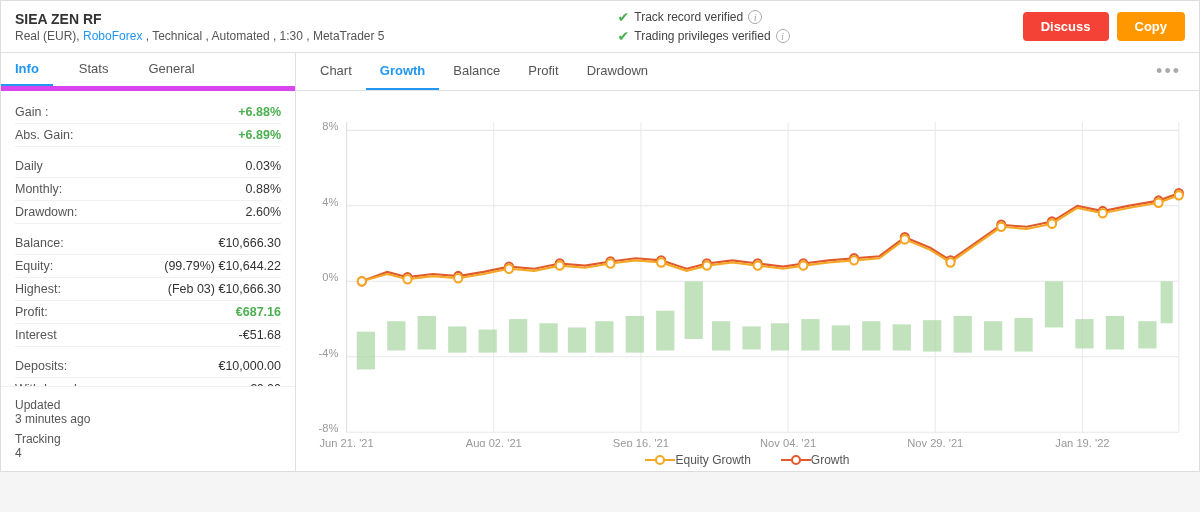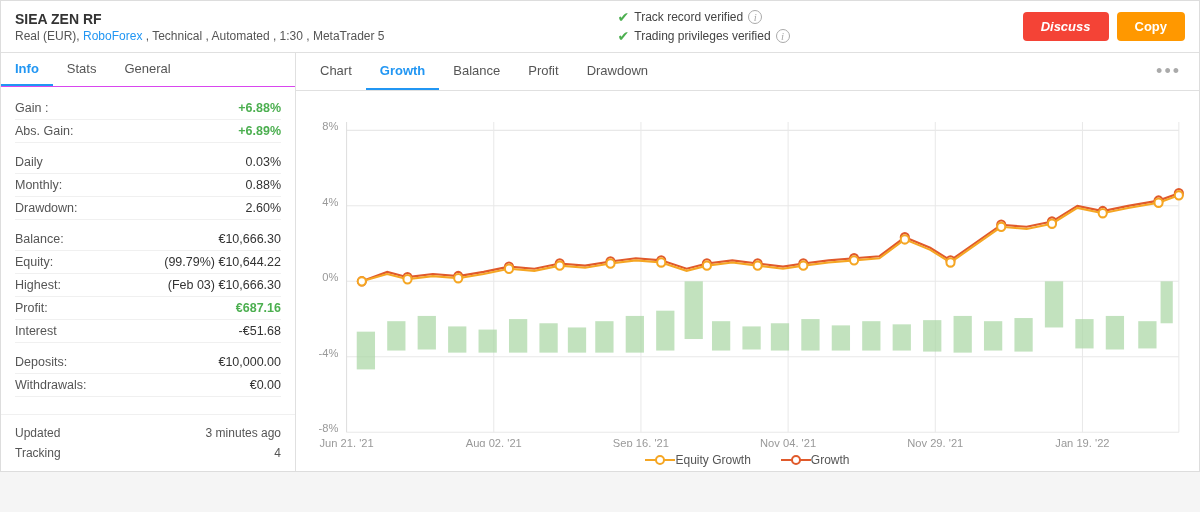--- a/index.html
+++ b/index.html
@@ -10,39 +10,39 @@
     
     .header { display: flex; align-items: center; justify-content: space-between; padding: 8px 14px; border-bottom: 1px solid #e0e0e0; background: #fff; min-height: 52px; }
     .header-left .title { font-weight: bold; font-size: 14px; }
     .header-left .subtitle { font-size: 12px; color: #555; margin-top: 2px; }
     .header-left .subtitle a { color: #2196f3; text-decoration: none; }
     .header-center { display: flex; flex-direction: column; gap: 3px; }
     .verify-item { display: flex; align-items: center; gap: 5px; font-size: 12px; color: #444; }
     .check-icon { color: #4caf50; font-size: 14px; }
     .info-icon { color: #aaa; font-size: 11px; cursor: pointer; border: 1px solid #aaa; border-radius: 50%; width: 14px; height: 14px; display: inline-flex; align-items: center; justify-content: center; font-style: italic; font-family: serif; }
     .header-right { display: flex; gap: 8px; }
-    .btn-discuss { background: #f44336; color: #fff; border: none; padding: 7px 18px; border-radius: 4px; cursor: pointer; font-size: 13px; font-weight: bold; font-style: italic; }
+    .btn-discuss { background: #f44336; color: #fff; border: none; padding: 7px 18px; border-radius: 4px; cursor: pointer; font-size: 13px; font-weight: bold; }
     .btn-copy { background: #ff9800; color: #fff; border: none; padding: 7px 18px; border-radius: 4px; cursor: pointer; font-size: 13px; font-weight: bold; }
 
     
     .main-content { display: flex; flex: 1; overflow: hidden; }
 
     
     .left-panel { width: 295px; border-right: 1px solid #e0e0e0; display: flex; flex-direction: column; }
-    .left-tabs { display: flex; border-bottom: 1px solid #d946ef; background: #fff; }
+    .left-tabs { display: flex; border-bottom: 5px solid #d946ef; background: #fff; gap: 12px; }
     .left-tab { padding: 8px 14px; cursor: pointer; font-size: 13px; color: #555; border-bottom: 2px solid transparent; }
     .left-tab.active { border-bottom: 2px solid #2196f3; color: #2196f3; font-weight: bold; }
 
     .info-panel { padding: 10px 14px; flex: 1; overflow-y: auto; }
     .info-row { display: flex; justify-content: space-between; align-items: baseline; padding: 4px 0; border-bottom: 1px solid #f0f0f0; font-size: 12.5px; }
     .info-row.spacer { border-bottom: none; height: 8px; }
     .label { color: #555; }
     .value { color: #333; text-align: right; }
     .value.green { color: #4caf50; font-weight: bold; }
-    .footer-row { display: flex; justify-content: space-between; padding: 3px 0; font-size: 12px; color: #555; }
+    .footer-row { display: flex; justify-content: space-between; padding: 3px 0; font-size: 12px; color: #555; flex-direction: column; }
     .footer-section { padding: 8px 14px; border-top: 1px solid #f0f0f0; }
 
     
     .right-panel { flex: 1; display: flex; flex-direction: column; }
     .chart-tabs { display: flex; align-items: center; border-bottom: 1px solid #e0e0e0; padding: 0 10px; background: #fff; }
     .chart-tab { padding: 10px 14px; cursor: pointer; font-size: 13px; color: #555; border-bottom: 2px solid transparent; }
     .chart-tab.active { border-bottom: 2px solid #2196f3; color: #2196f3; font-weight: bold; }
     .chart-tab-spacer { flex: 1; }
     .chart-more { color: #aaa; cursor: pointer; padding: 8px; font-size: 18px; letter-spacing: 2px; }
 

